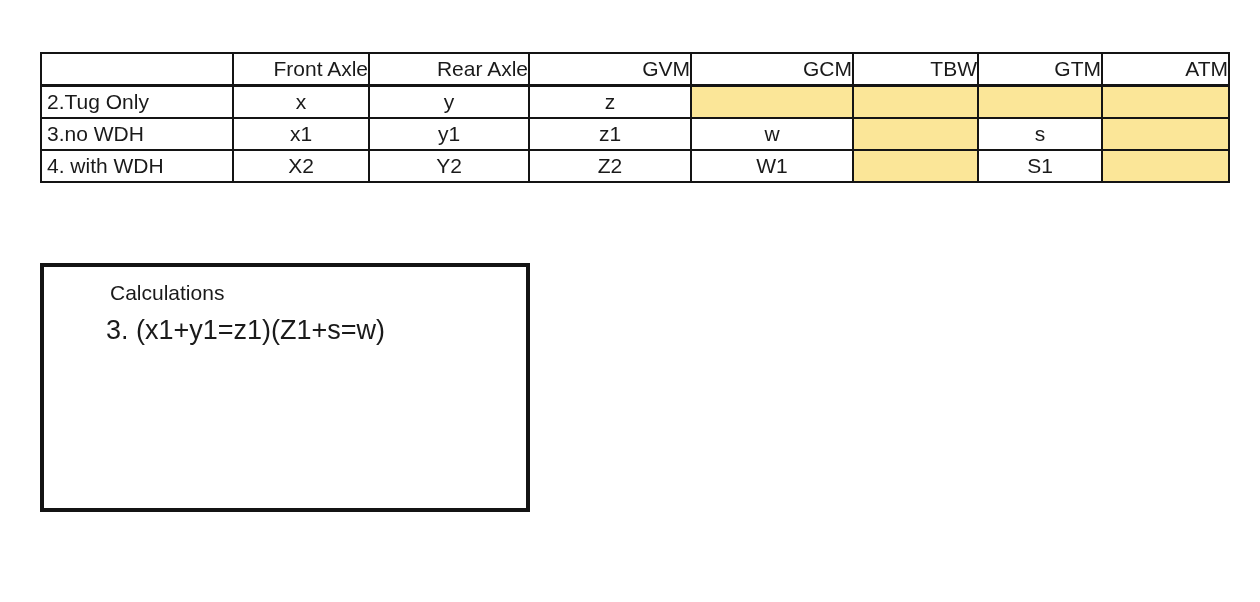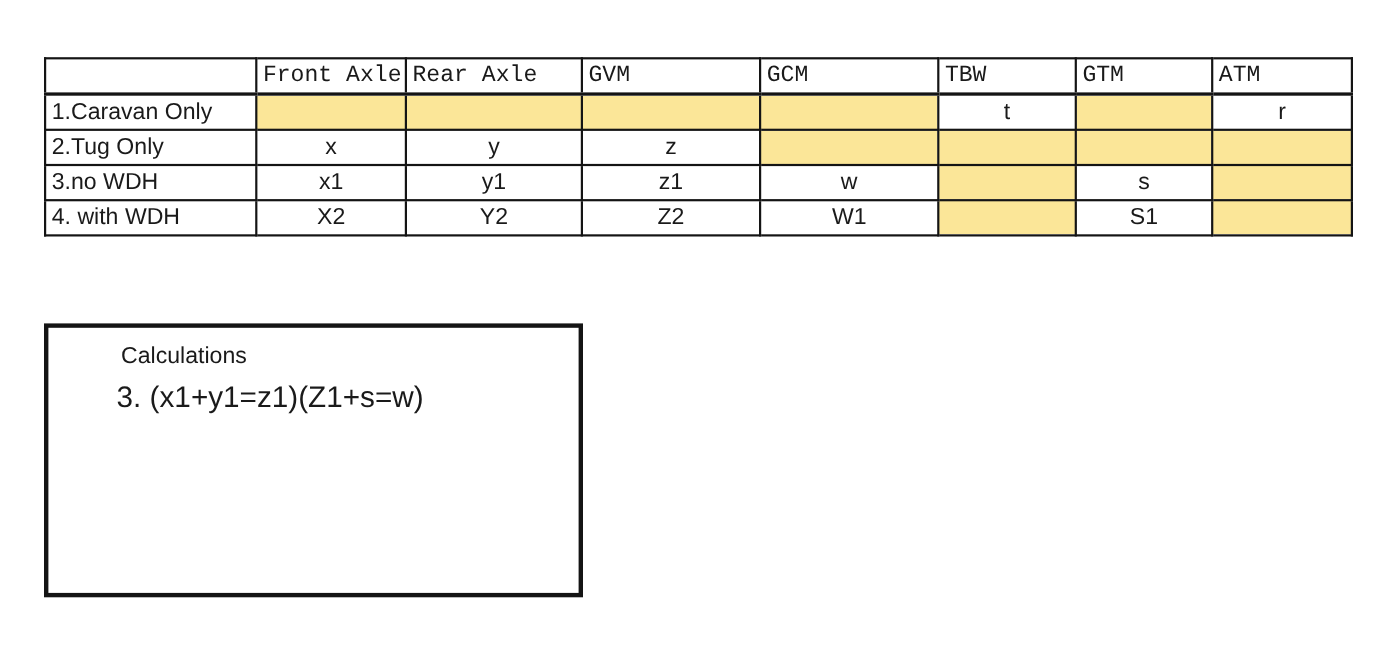--- a/index.html
+++ b/index.html
@@ -33,24 +33,23 @@
     height: 30px;
     padding: 0;
     font-size: 21px;
     font-weight: normal;
     white-space: nowrap;
     overflow: hidden;
     vertical-align: middle;
     background: #ffffff;
   }
   table.axle-table thead th {
-    text-align: left;
-    padding-left: 5px;
+    text-align: right;
+    padding-left: 17px;
     border-bottom-width: 3px;
-    font-family: Liberation Mono, monospace;
   }
   table.axle-table td.rowlabel {
     text-align: left;
     padding-left: 5px;
   }
   table.axle-table td.val {
     text-align: center;
   }
   table.axle-table td.hl {
     background: var(--hl, #fbe698);
@@ -59,21 +58,20 @@
   .calc-box {
     position: absolute;
     left: 40px;
     top: 263px;
     width: 490px;
     height: 249px;
     box-sizing: border-box;
     border: 4px solid #141414;
     background: #ffffff;
     padding: 13px 8px 0 62px;
-    margin-top: 31px;
   }
   .calc-title {
     font-size: 21px;
     line-height: 26px;
     margin-bottom: 2px;
     padding-left: 4px;
   }
   .calc-item {
     font-size: 27px;
     line-height: 44px;
@@ -101,30 +99,20 @@
           <th>Front Axle</th>
           <th>Rear Axle</th>
           <th>GVM</th>
           <th>GCM</th>
           <th>TBW</th>
           <th>GTM</th>
           <th>ATM</th>
         </tr>
     </thead>
     <tbody>
-        <tr>
-          <td class="rowlabel">1.Caravan Only</td>
-          <td class="val hl"></td>
-          <td class="val hl"></td>
-          <td class="val hl"></td>
-          <td class="val hl"></td>
-          <td class="val">t</td>
-          <td class="val hl"></td>
-          <td class="val">r</td>
-        </tr>
         <tr>
           <td class="rowlabel">2.Tug Only</td>
           <td class="val">x</td>
           <td class="val">y</td>
           <td class="val">z</td>
           <td class="val hl"></td>
           <td class="val hl"></td>
           <td class="val hl"></td>
           <td class="val hl"></td>
         </tr>

